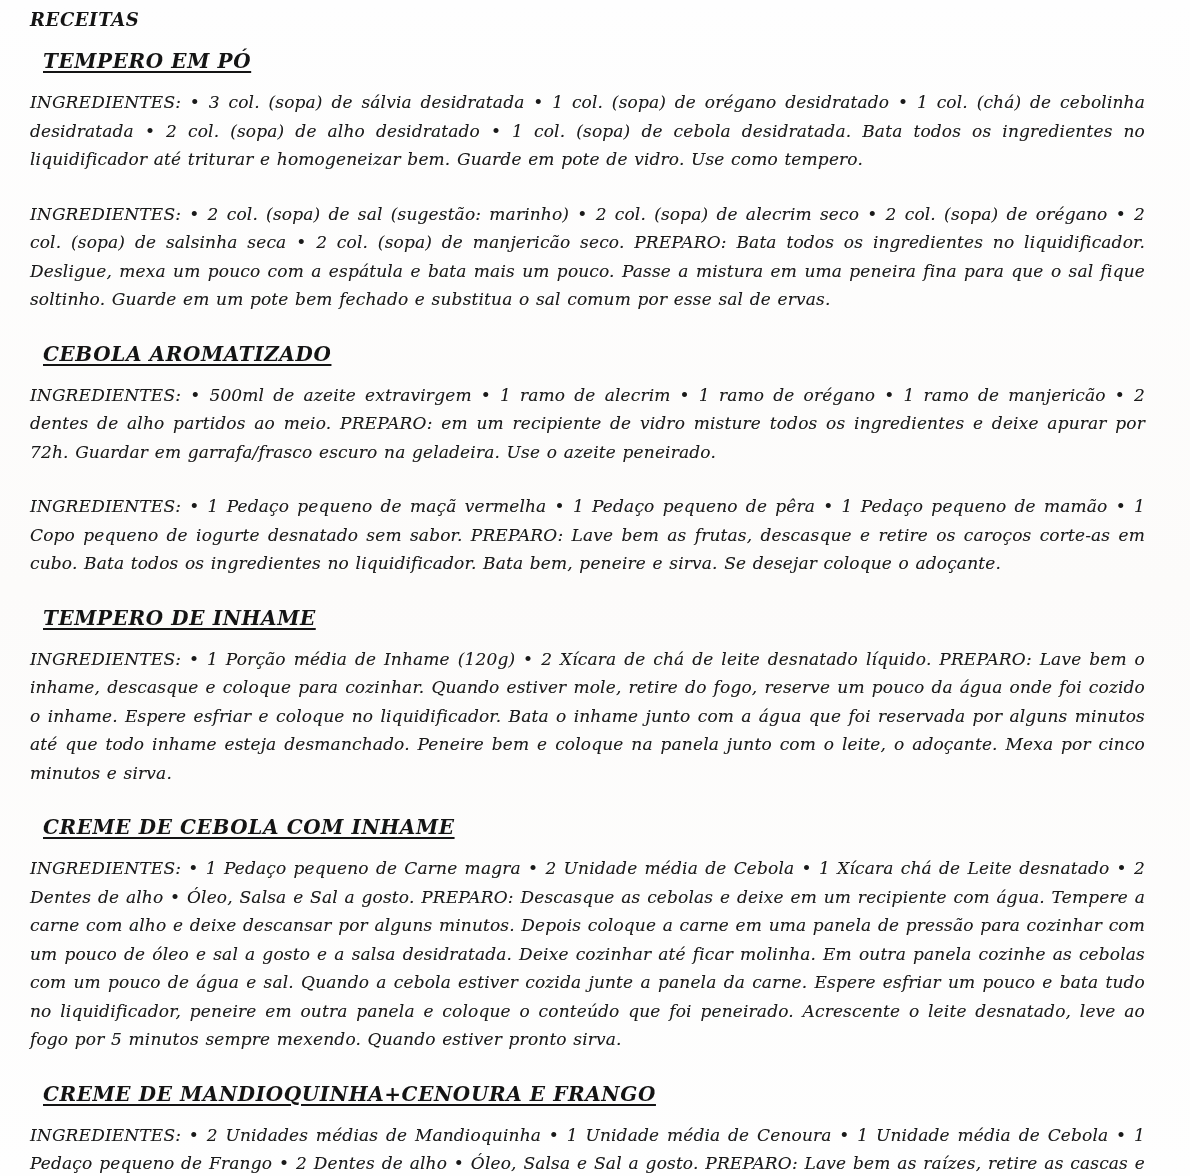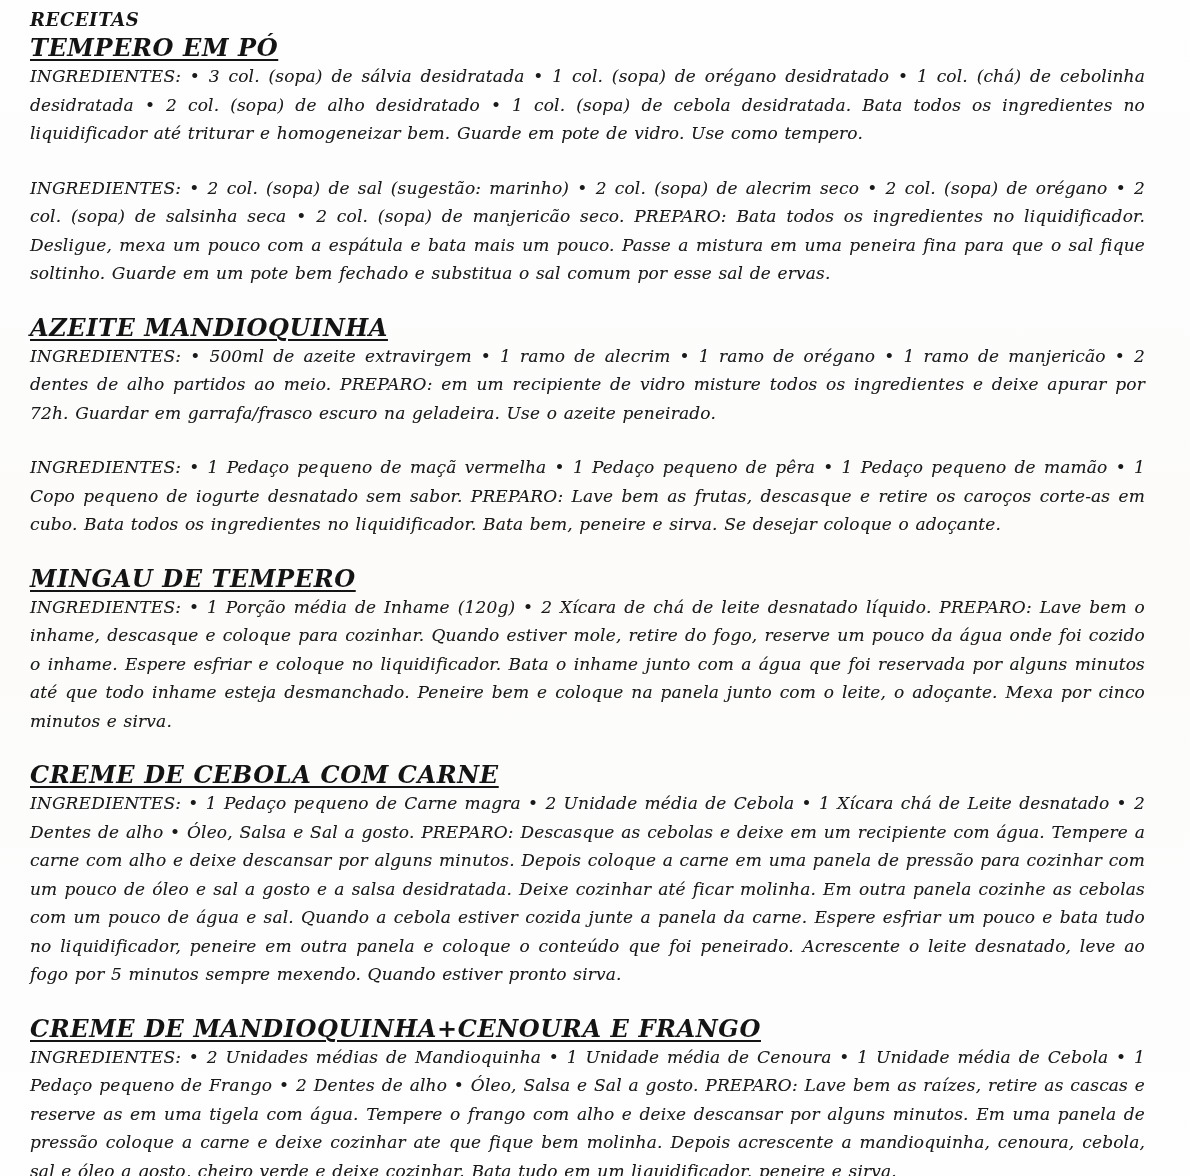--- a/index.html
+++ b/index.html
@@ -25,24 +25,24 @@
     font-style: italic;
   }
   .page-title {
     font-size: 18px;
     font-weight: 700;
     letter-spacing: 0.6px;
     margin: 0;
     line-height: 28px;
   }
   .recipe-title {
-    font-size: 24px;
+    font-size: 20px;
     font-weight: 700;
     letter-spacing: 0.6px;
-    margin: 0;
+    margin: 13px;
     line-height: 28px;
     text-decoration: underline;
     text-underline-offset: 3px;
     text-decoration-thickness: 1.5px;
   }
   .recipe-body {
     font-size: 17px;
     line-height: 28.5px;
     margin: 0 17px 26px 0;
     text-align: justify;
@@ -65,35 +65,35 @@
   <section class="recipe-section">
     <h2 class="recipe-title">TEMPERO EM PÓ</h2>
     <p class="recipe-body">INGREDIENTES: • 3 col. (sopa) de sálvia desidratada • 1 col. (sopa) de orégano desidratado • 1 col. (chá) de cebolinha desidratada • 2 col. (sopa) de alho desidratado • 1 col. (sopa) de cebola desidratada. Bata todos os ingredientes no liquidificador até triturar e homogeneizar bem. Guarde em pote de vidro. Use como tempero.</p>
   </section>
 
   <section class="recipe-section">
     <p class="recipe-body">INGREDIENTES: • 2 col. (sopa) de sal (sugestão: marinho) • 2 col. (sopa) de alecrim seco • 2 col. (sopa) de orégano • 2 col. (sopa) de salsinha seca • 2 col. (sopa) de manjericão seco. PREPARO: Bata todos os ingredientes no liquidificador. Desligue, mexa um pouco com a espátula e bata mais um pouco. Passe a mistura em uma peneira fina para que o sal fique soltinho. Guarde em um pote bem fechado e substitua o sal comum por esse sal de ervas.</p>
   </section>
 
   <section class="recipe-section">
-    <h2 class="recipe-title">AZEITE MANDIOQUINHA</h2>
+    <h2 class="recipe-title">CEBOLA AROMATIZADO</h2>
     <p class="recipe-body">INGREDIENTES: • 500ml de azeite extravirgem • 1 ramo de alecrim • 1 ramo de orégano • 1 ramo de manjericão • 2 dentes de alho partidos ao meio.  PREPARO: em um recipiente de vidro misture todos os ingredientes e deixe apurar por 72h. Guardar em garrafa/frasco escuro na geladeira. Use o azeite peneirado.</p>
   </section>
 
   <section class="recipe-section">
     <p class="recipe-body">INGREDIENTES: • 1 Pedaço pequeno de maçã vermelha • 1 Pedaço pequeno de pêra • 1 Pedaço pequeno de mamão • 1 Copo pequeno de iogurte desnatado sem sabor. PREPARO: Lave bem as frutas, descasque e retire os caroços corte-as em cubo. Bata todos os ingredientes no liquidificador. Bata bem, peneire e sirva. Se desejar coloque o adoçante.</p>
   </section>
 
   <section class="recipe-section">
-    <h2 class="recipe-title">MINGAU DE TEMPERO</h2>
+    <h2 class="recipe-title">TEMPERO DE INHAME</h2>
     <p class="recipe-body">INGREDIENTES: • 1 Porção média de  Inhame (120g) • 2 Xícara de chá de leite desnatado líquido. PREPARO:  Lave bem o inhame, descasque e coloque para cozinhar. Quando estiver mole, retire do fogo, reserve um pouco da água onde foi cozido o inhame. Espere esfriar e coloque no liquidificador. Bata o inhame junto com a água que foi reservada por alguns minutos até que todo inhame esteja desmanchado. Peneire bem e coloque na panela junto com o leite, o adoçante. Mexa por cinco minutos e sirva.</p>
   </section>
 
   <section class="recipe-section">
-    <h2 class="recipe-title">CREME DE CEBOLA COM CARNE</h2>
+    <h2 class="recipe-title">CREME DE CEBOLA COM INHAME</h2>
     <p class="recipe-body">INGREDIENTES: • 1 Pedaço pequeno de Carne magra • 2 Unidade média de Cebola • 1 Xícara chá de Leite desnatado • 2 Dentes de alho • Óleo, Salsa e Sal a gosto. PREPARO:  Descasque as cebolas e deixe em um recipiente com água. Tempere a carne com alho e deixe descansar por alguns minutos. Depois coloque a carne em uma panela de pressão para cozinhar com um pouco de óleo e sal a gosto e a salsa desidratada. Deixe cozinhar até ficar molinha. Em outra panela cozinhe as cebolas com um pouco de água e sal. Quando a cebola estiver cozida junte a panela da carne. Espere esfriar um pouco e bata tudo no liquidificador, peneire em outra panela e coloque o conteúdo que foi peneirado. Acrescente o leite desnatado, leve ao fogo por 5 minutos sempre mexendo. Quando estiver pronto sirva.</p>
   </section>
 
   <section class="recipe-section">
     <h2 class="recipe-title">CREME DE MANDIOQUINHA+CENOURA E FRANGO</h2>
     <p class="recipe-body">INGREDIENTES: • 2 Unidades médias de Mandioquinha  • 1 Unidade média de Cenoura • 1 Unidade média de Cebola • 1 Pedaço pequeno de Frango • 2 Dentes de alho • Óleo, Salsa e Sal a gosto. PREPARO:  Lave bem as raízes, retire as cascas e reserve as em uma tigela com água. Tempere o frango com alho e deixe descansar por alguns minutos. Em uma panela de pressão coloque a carne e deixe cozinhar ate que fique bem molinha. Depois acrescente a mandioquinha, cenoura, cebola, sal e óleo a gosto, cheiro verde e deixe cozinhar. Bata tudo em um liquidificador, peneire e sirva.</p>
   </section>
 
 </div>
 

